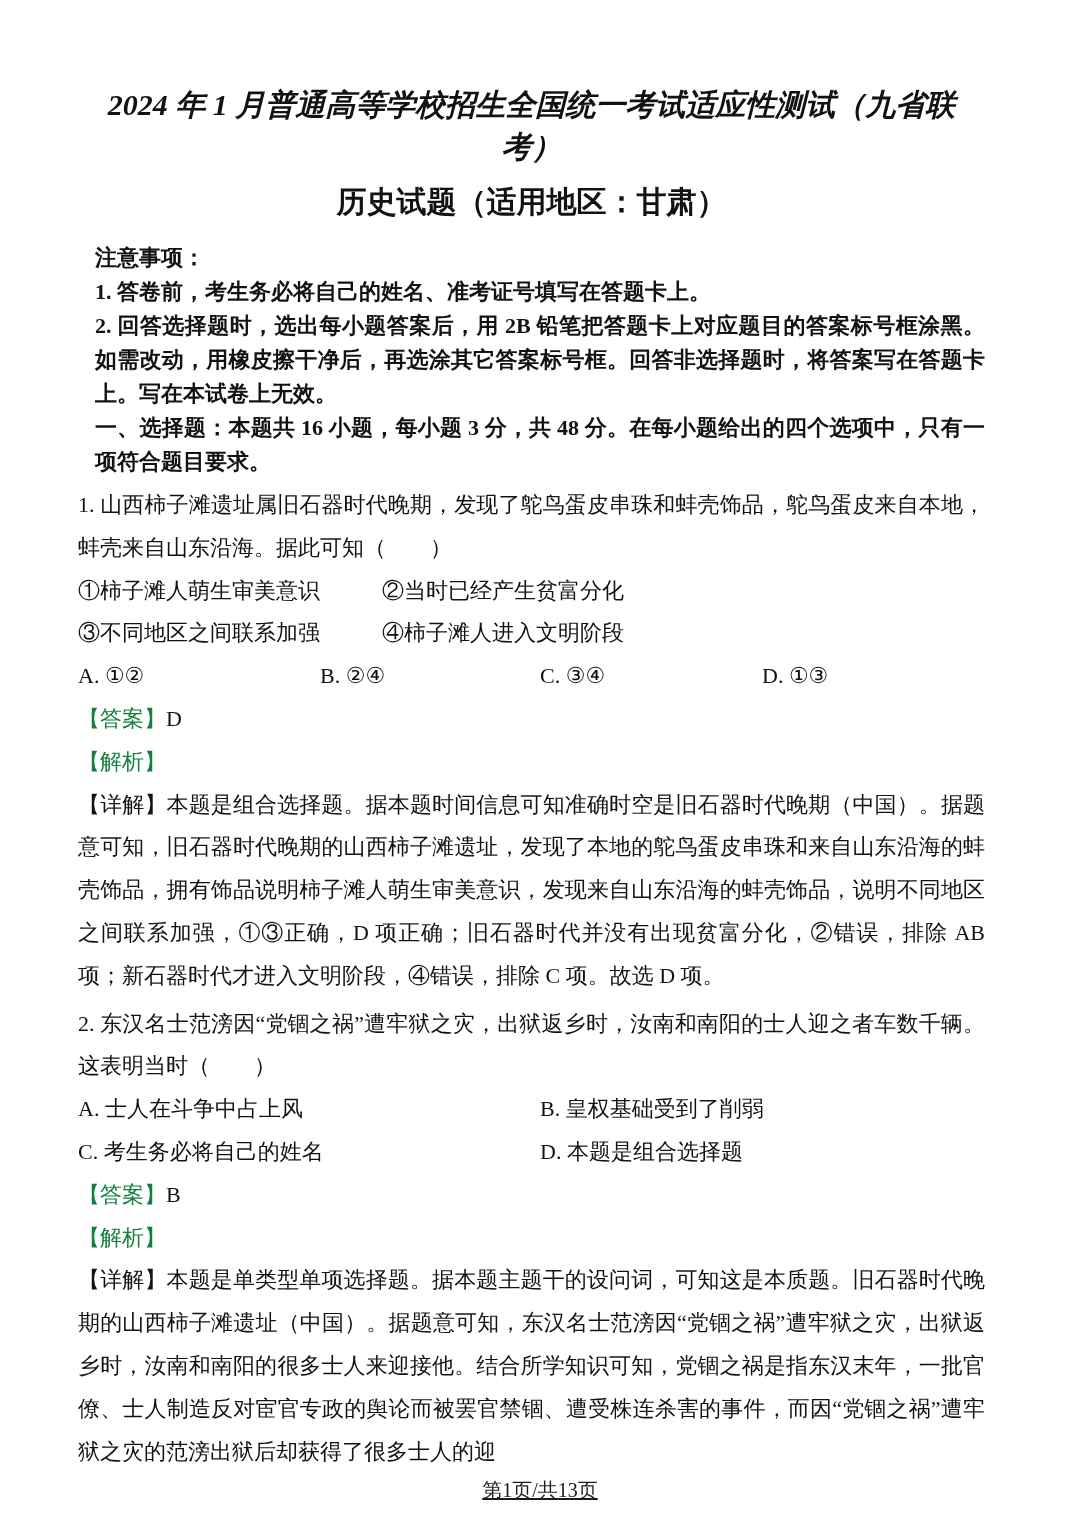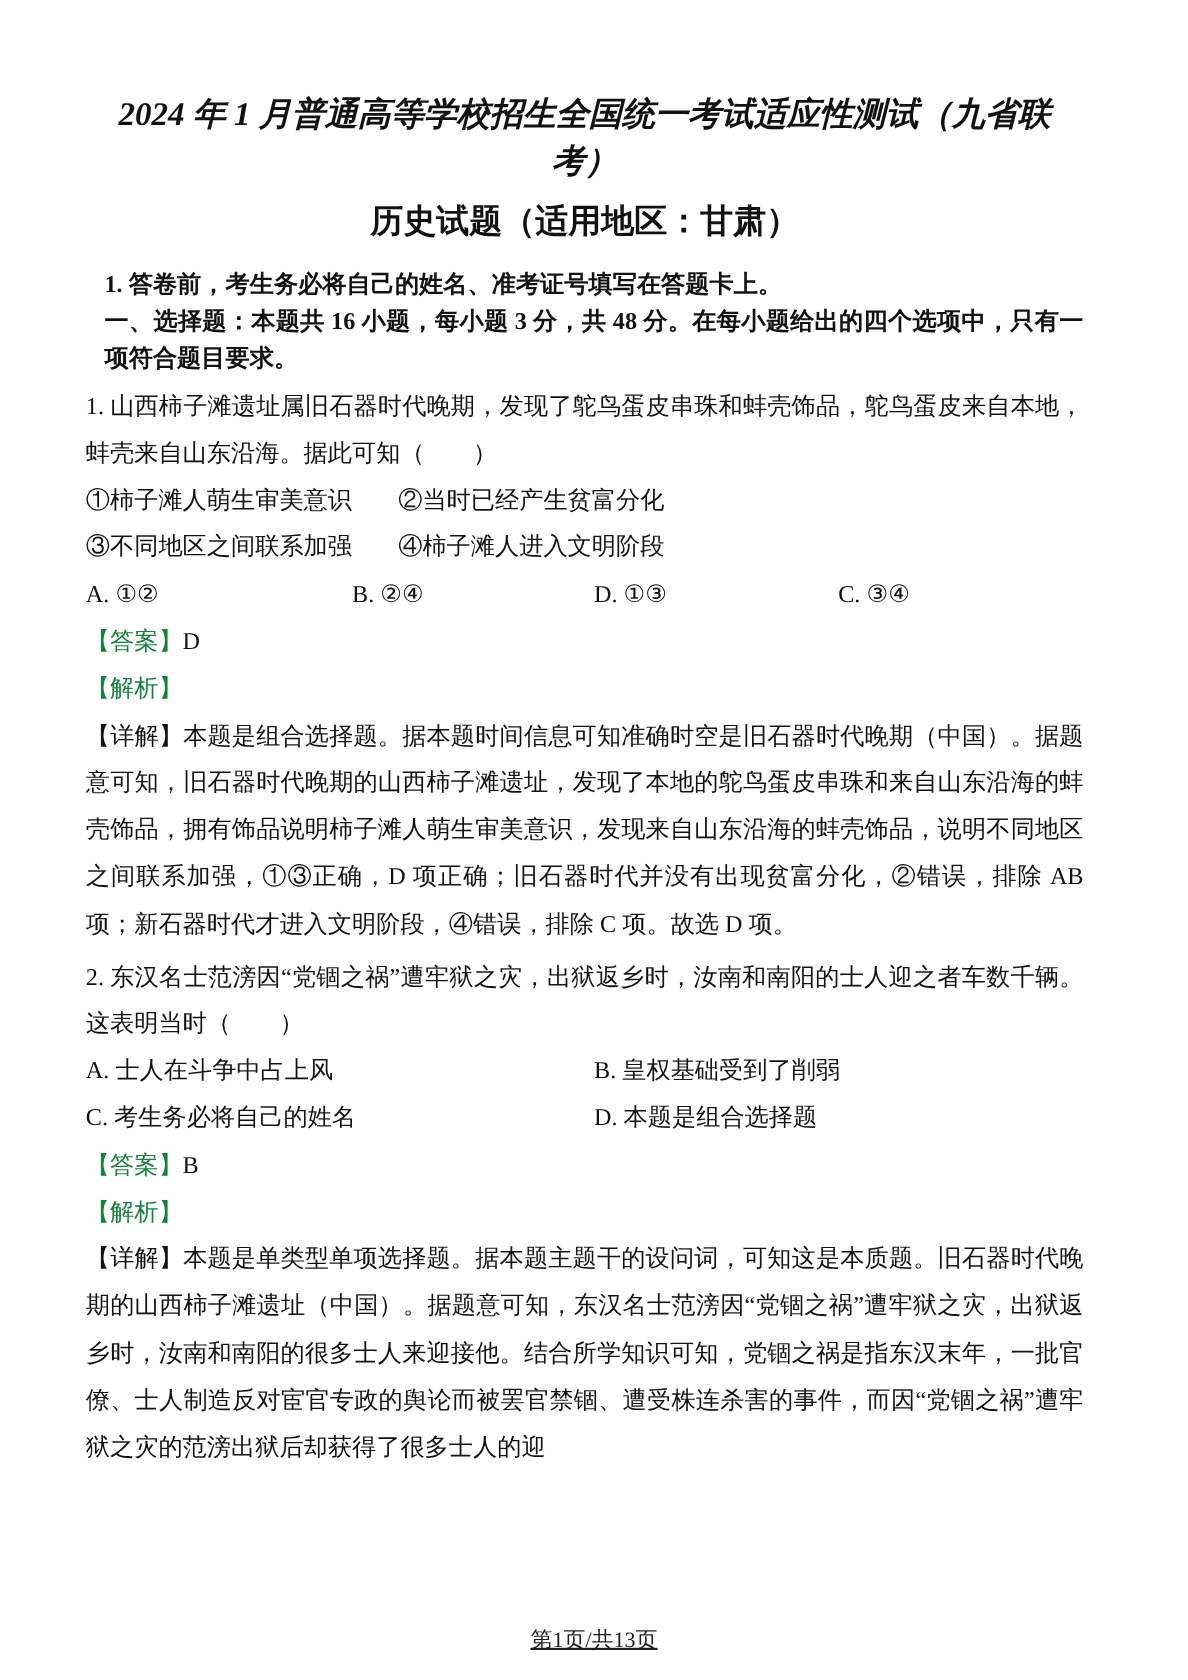--- a/index.html
+++ b/index.html
@@ -34,20 +34,21 @@
   .q-area {
     font-size:22px;
     line-height:42.8px;
     text-align:justify;
   }
   .q-area p { margin:0; }
   .question { margin-top:5px; }
   .subopt-grid {
     display:grid;
     grid-template-columns:284px 1fr;
+    gap:20px;
   }
   .opt-grid-4 {
     display:grid;
     grid-template-columns:242px 220px 222px 1fr;
   }
   .opt-grid-2 {
     display:grid;
     grid-template-columns:462px 1fr;
   }
   .label-blue { color:#15803d; }
@@ -66,41 +67,43 @@
 </head>
 <body>
 
 <div class="page">
   <div class="content">
 
     <p class="title title1">2024 年 1 月普通高等学校招生全国统一考试适应性测试（九省联考）</p>
     <p class="title title2">历史试题（适用地区：甘肃）</p>
 
     <div class="notice-block">
+      <p>注意事项：</p>
       <p>1. 答卷前，考生务必将自己的姓名、准考证号填写在答题卡上。</p>
+      <p>2. 回答选择题时，选出每小题答案后，用 2B 铅笔把答题卡上对应题目的答案标号框涂黑。如需改动，用橡皮擦干净后，再选涂其它答案标号框。回答非选择题时，将答案写在答题卡上。写在本试卷上无效。</p>
       <p>一、选择题：本题共 16 小题，每小题 3 分，共 48 分。在每小题给出的四个选项中，只有一项符合题目要求。</p>
     </div>
 
     <div class="q-area">
 
       <div class="question">
         <p>1. 山西柿子滩遗址属旧石器时代晚期，发现了鸵鸟蛋皮串珠和蚌壳饰品，鸵鸟蛋皮来自本地，蚌壳来自山东沿海。据此可知（　　）</p>
         <div class="subopt-grid">
           <span>①柿子滩人萌生审美意识</span>
           <span>②当时已经产生贫富分化</span>
         </div>
         <div class="subopt-grid">
           <span>③不同地区之间联系加强</span>
           <span>④柿子滩人进入文明阶段</span>
         </div>
         <div class="opt-grid-4">
           <span>A. ①②</span>
           <span>B. ②④</span>
+          <span>C. ③④</span>
           <span>D. ①③</span>
-          <span>C. ③④</span>
         </div>
         <p><span class="label-blue">【答案】</span><span class="answer-value">D</span></p>
         <p class="label-blue">【解析】</p>
         <p>【详解】本题是组合选择题。据本题时间信息可知准确时空是旧石器时代晚期（中国）。据题意可知，旧石器时代晚期的山西柿子滩遗址，发现了本地的鸵鸟蛋皮串珠和来自山东沿海的蚌壳饰品，拥有饰品说明柿子滩人萌生审美意识，发现来自山东沿海的蚌壳饰品，说明不同地区之间联系加强，①③正确，D 项正确；旧石器时代并没有出现贫富分化，②错误，排除 AB 项；新石器时代才进入文明阶段，④错误，排除 C 项。故选 D 项。</p>
       </div>
 
       <div class="question">
         <p>2. 东汉名士范滂因“党锢之祸”遭牢狱之灾，出狱返乡时，汝南和南阳的士人迎之者车数千辆。这表明当时（　　）</p>
         <div class="opt-grid-2">
           <span>A. 士人在斗争中占上风</span>

